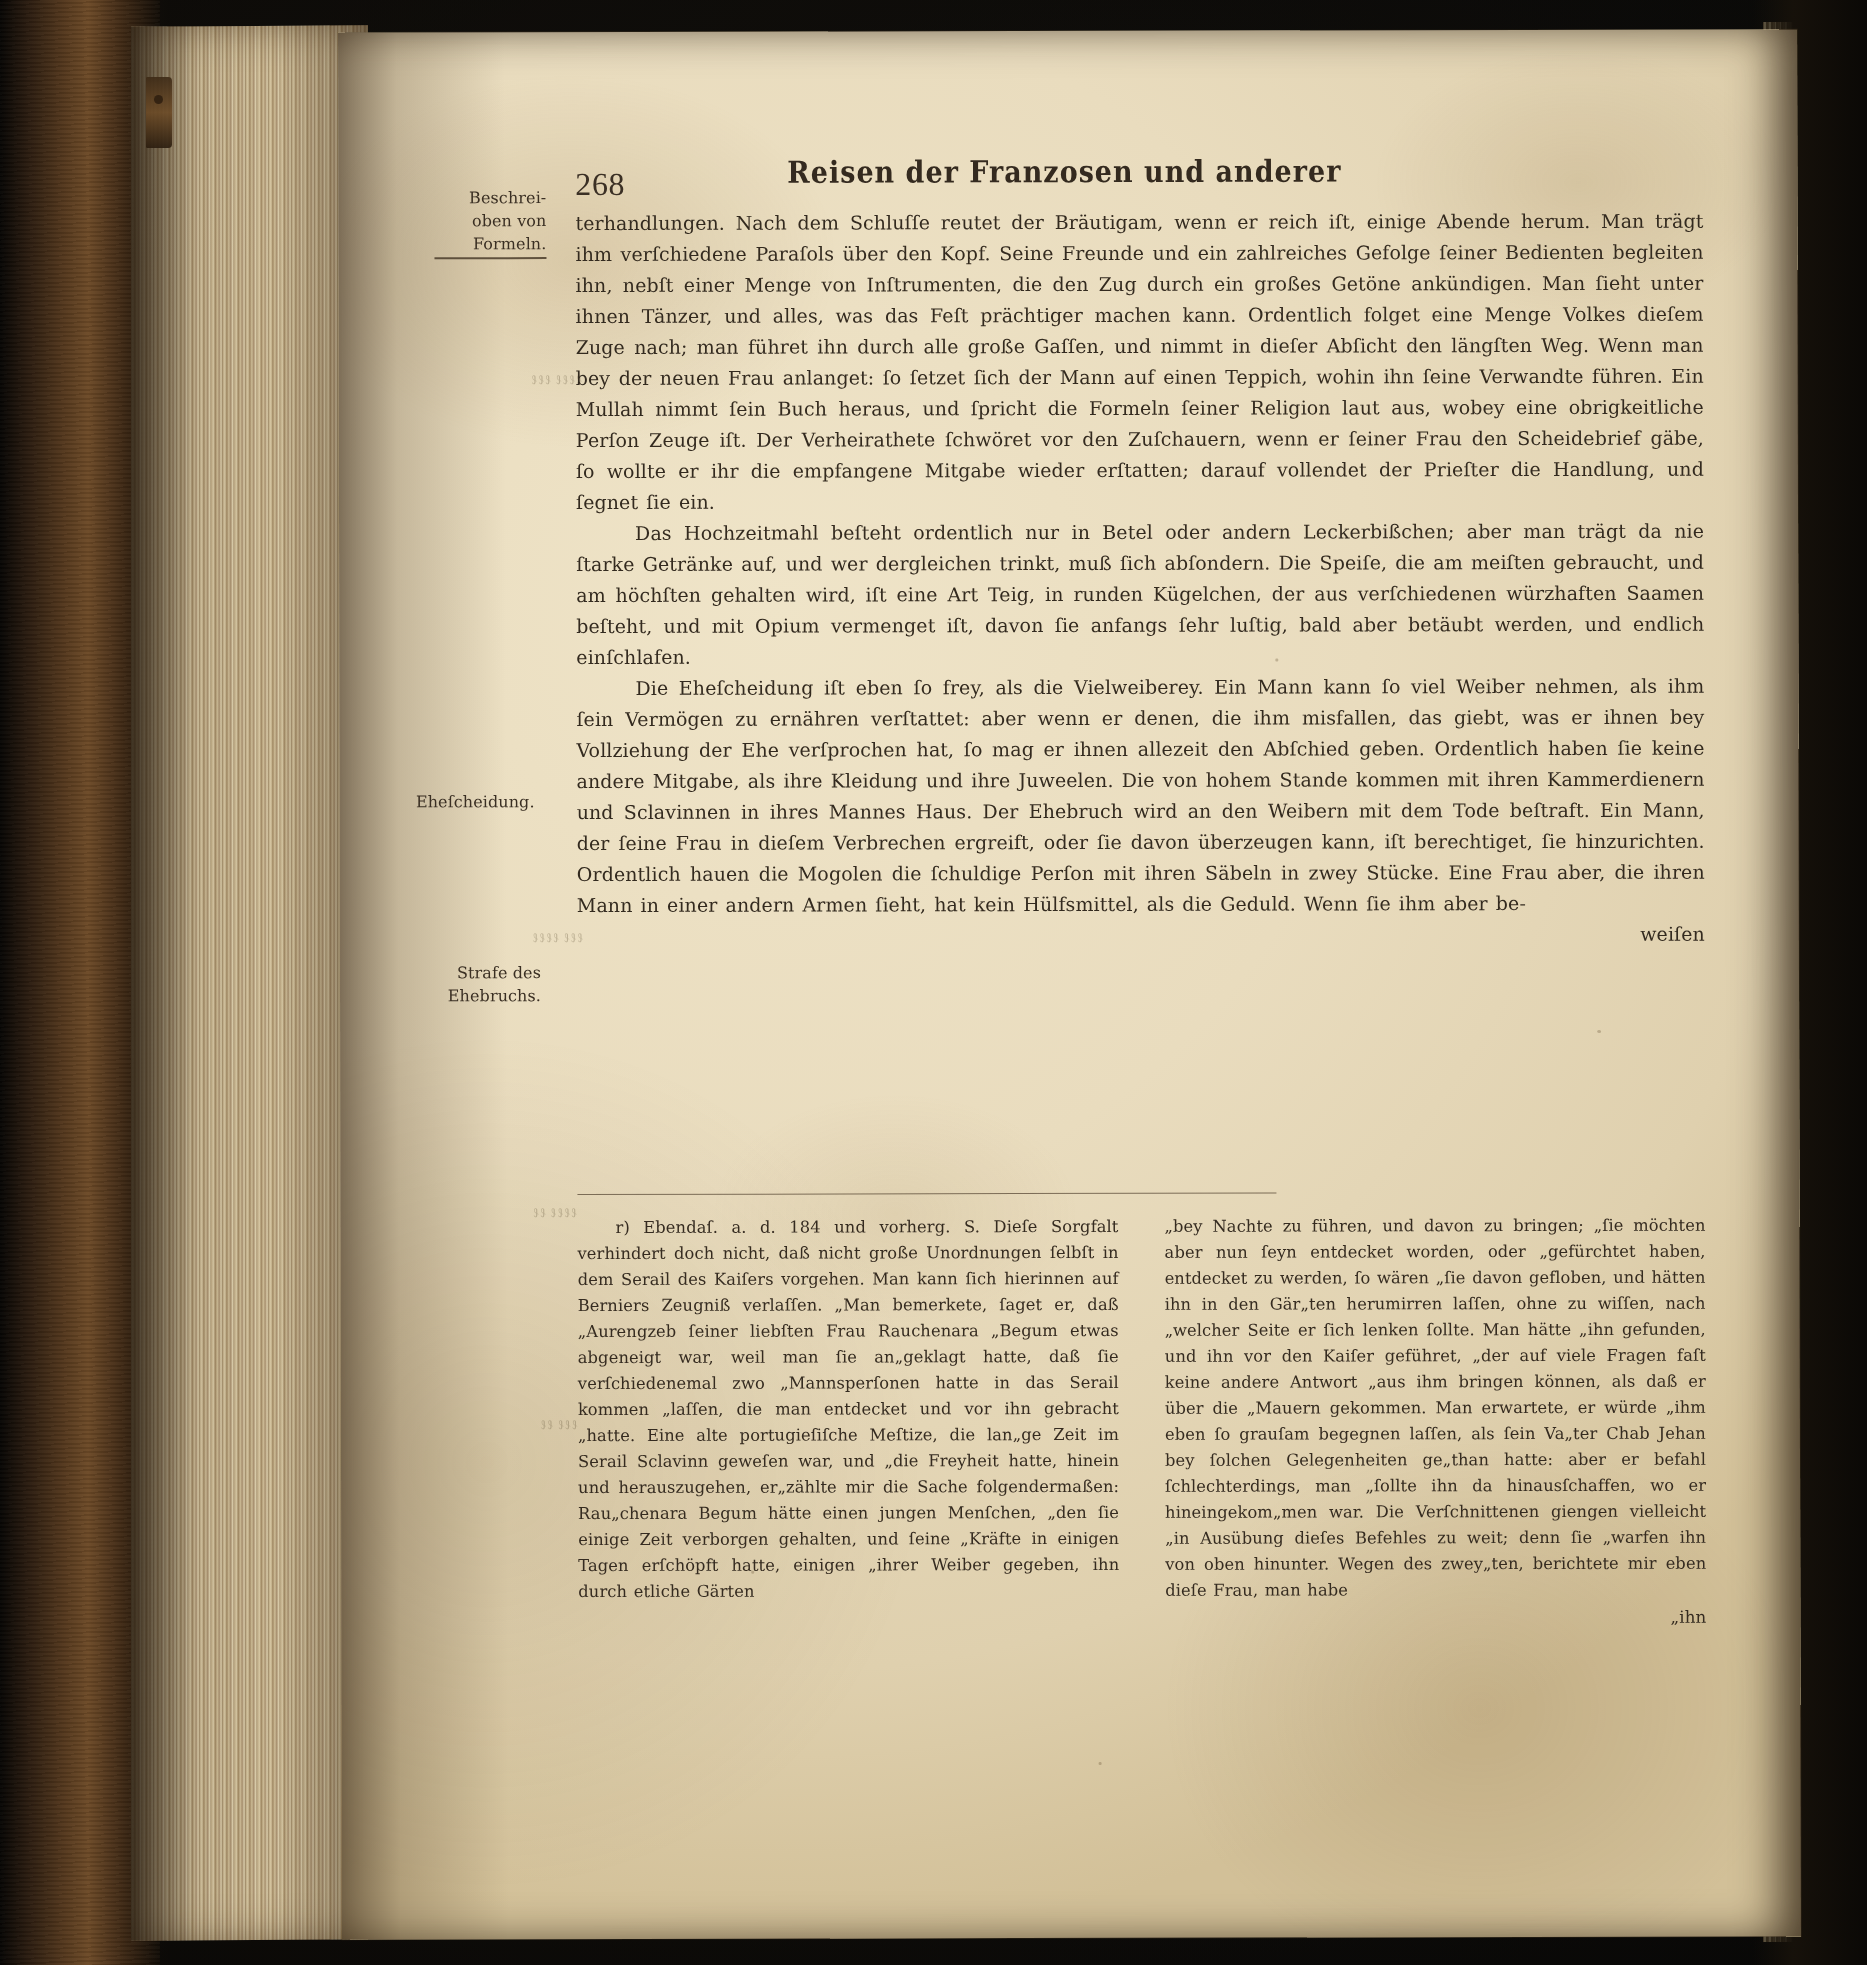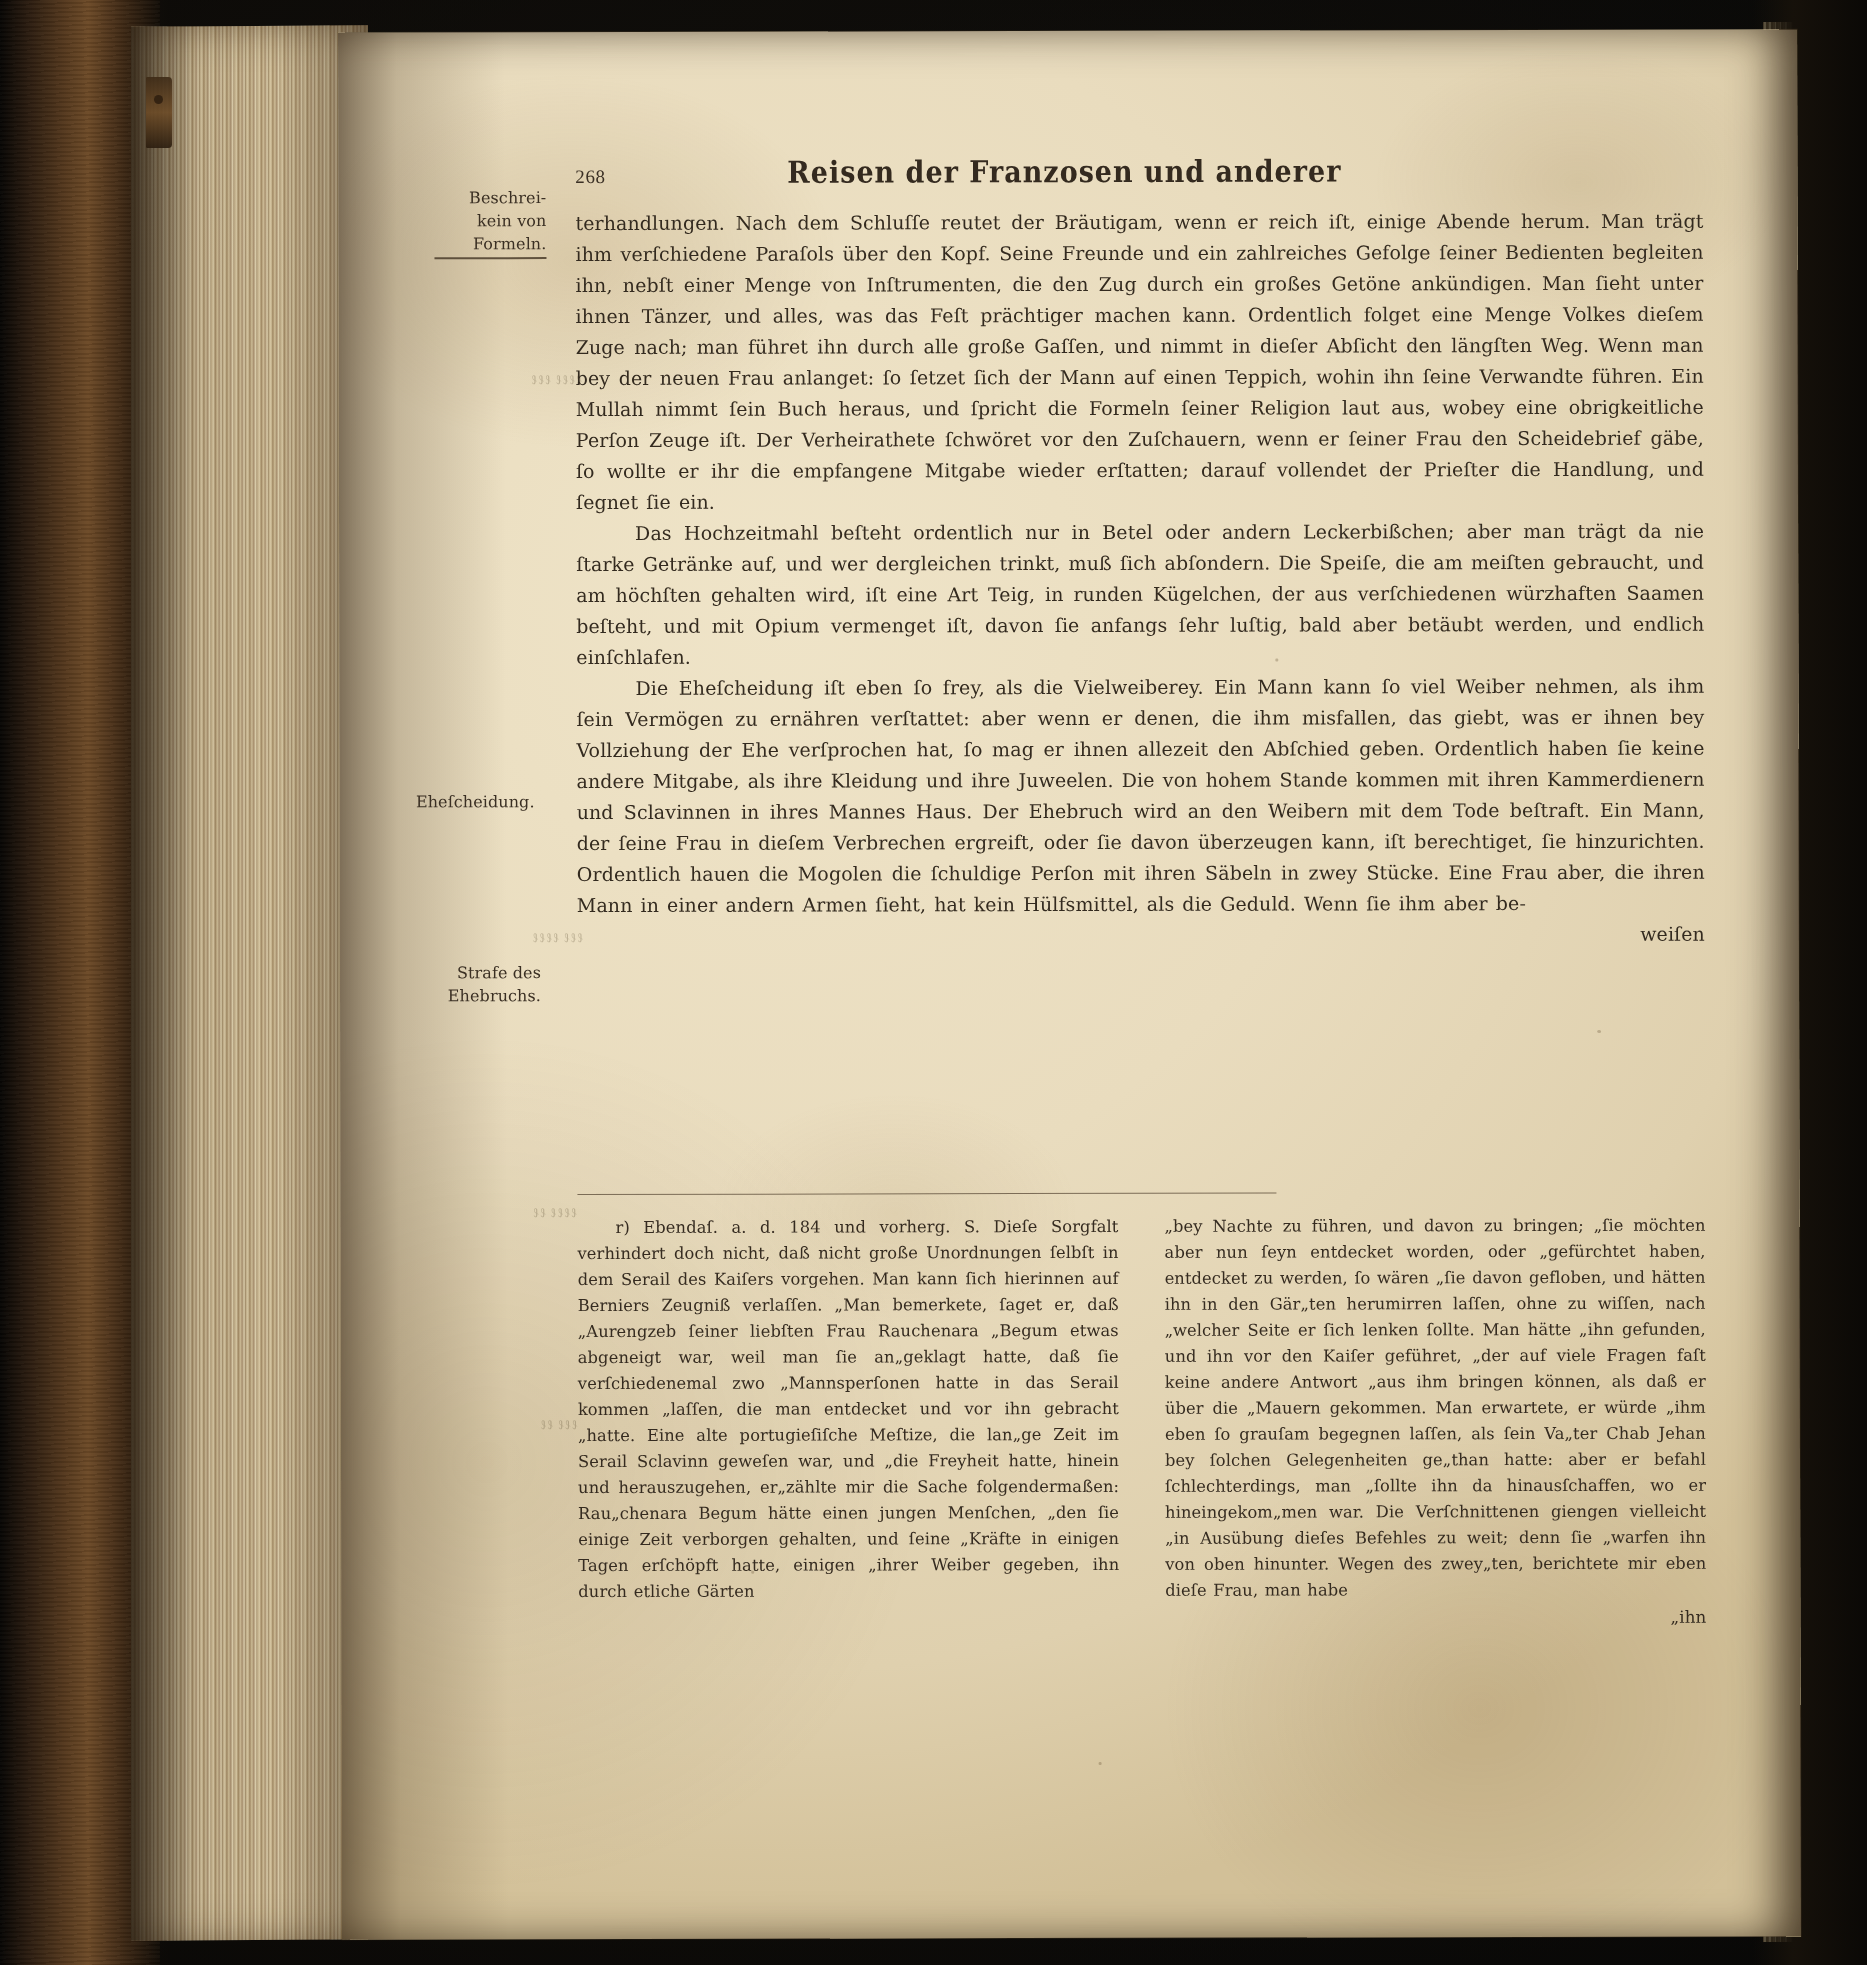--- a/index.html
+++ b/index.html
@@ -132,21 +132,21 @@
   }
 
   
   #runhead {
     position: relative;
     height: 45px;
   }
   #folio {
     position: absolute;
     left: 0; top: 15.4px;
-    font-size: 19px;
+    font-size: 32px;
     color: #3b3025;
     font-family: "Liberation Serif", serif;
     letter-spacing: 0.6px;
   }
   #runtitle {
     position: absolute;
     left: 212px; top: 6.4px;
     font-size: 27px;
     font-weight: bold;
     color: #342a1f;
@@ -282,21 +282,21 @@
     <div class="showthrough" style="left:199px; top:1385px;">ℓℓℓ ℓℓ</div>
 
     <div class="speck" style="left:526px; top:192px; width:3.2px; height:3.2px;"></div>
     <div class="speck" style="left:936px; top:628px; width:2.6px; height:2.6px;"></div>
     <div class="speck" style="left:1257px; top:1000px; width:3.8px; height:3.2px;"></div>
     <div class="speck" style="left:410px; top:1539px; width:3.2px; height:2.6px;"></div>
     <div class="speck" style="left:757px; top:1731px; width:2.6px; height:2.6px;"></div>
 
     <div class="sidenote right" style="left:45px; top:126px;">
       <div>Beschrei-</div>
-      <div>kein von</div>
+      <div>oben von</div>
       <div>Formeln.</div>
       <div class="note-rule" style="left:51px; top:71px; width:112px;"></div>
     </div>
 
     <div class="sidenote right" style="left:32px; top:730px;">
       <div>Eheſcheidung.</div>
     </div>
 
     <div class="sidenote right" style="left:38px; top:901px;">
       <div>Strafe des</div>

